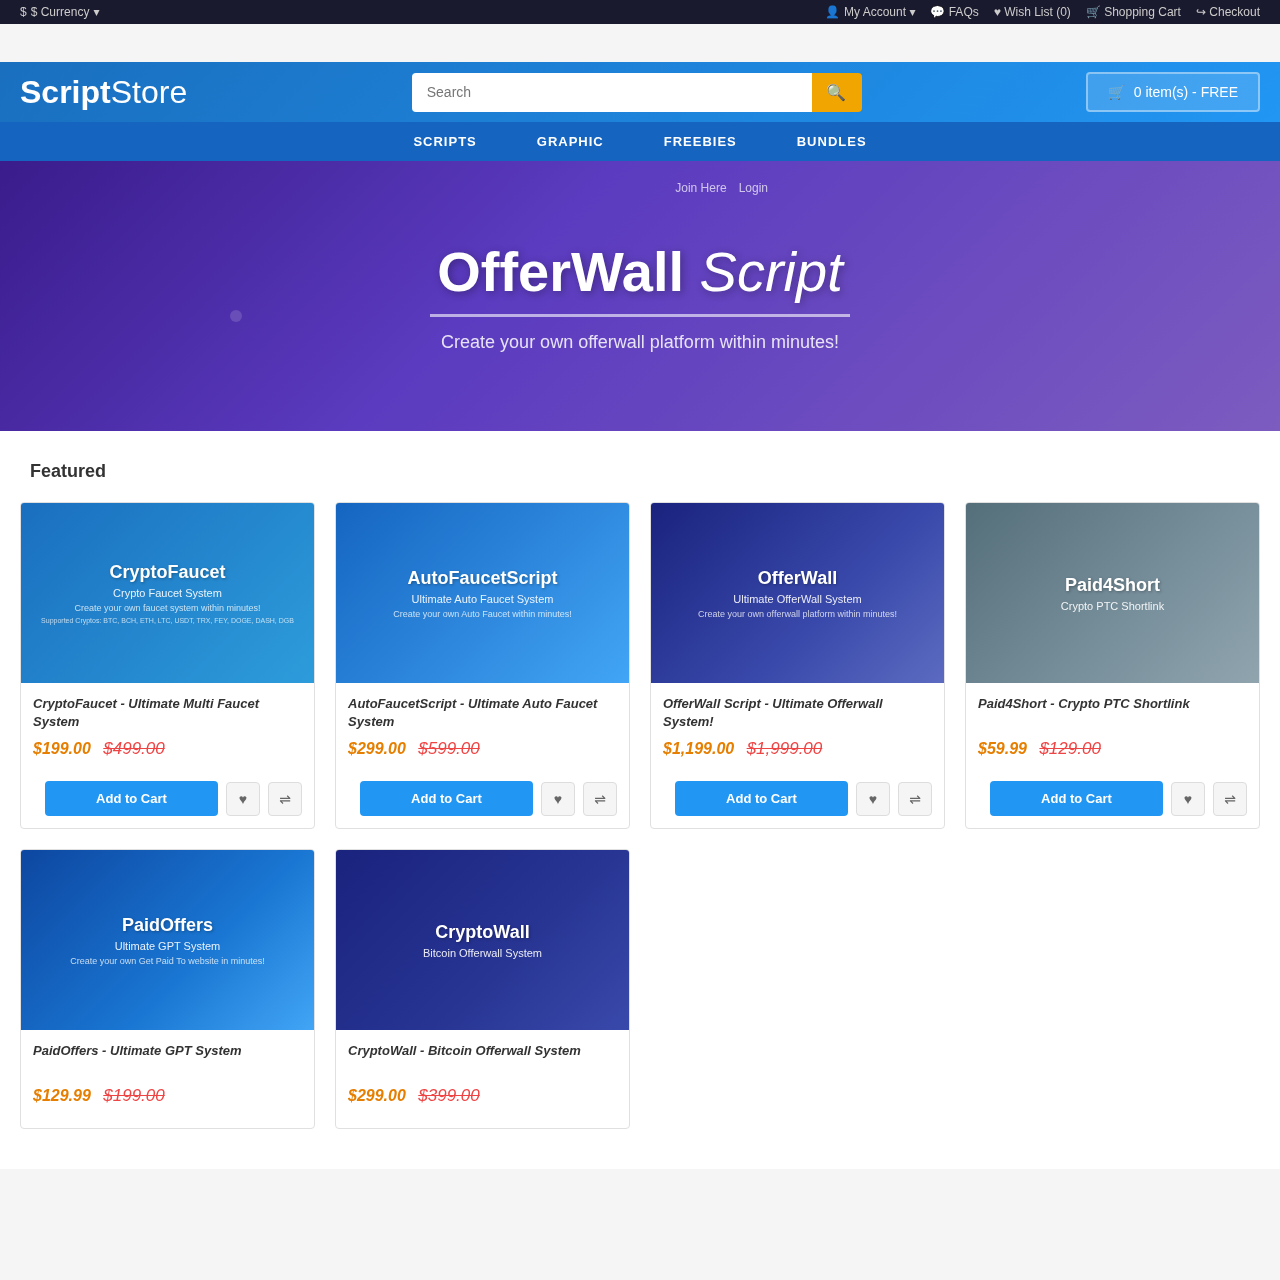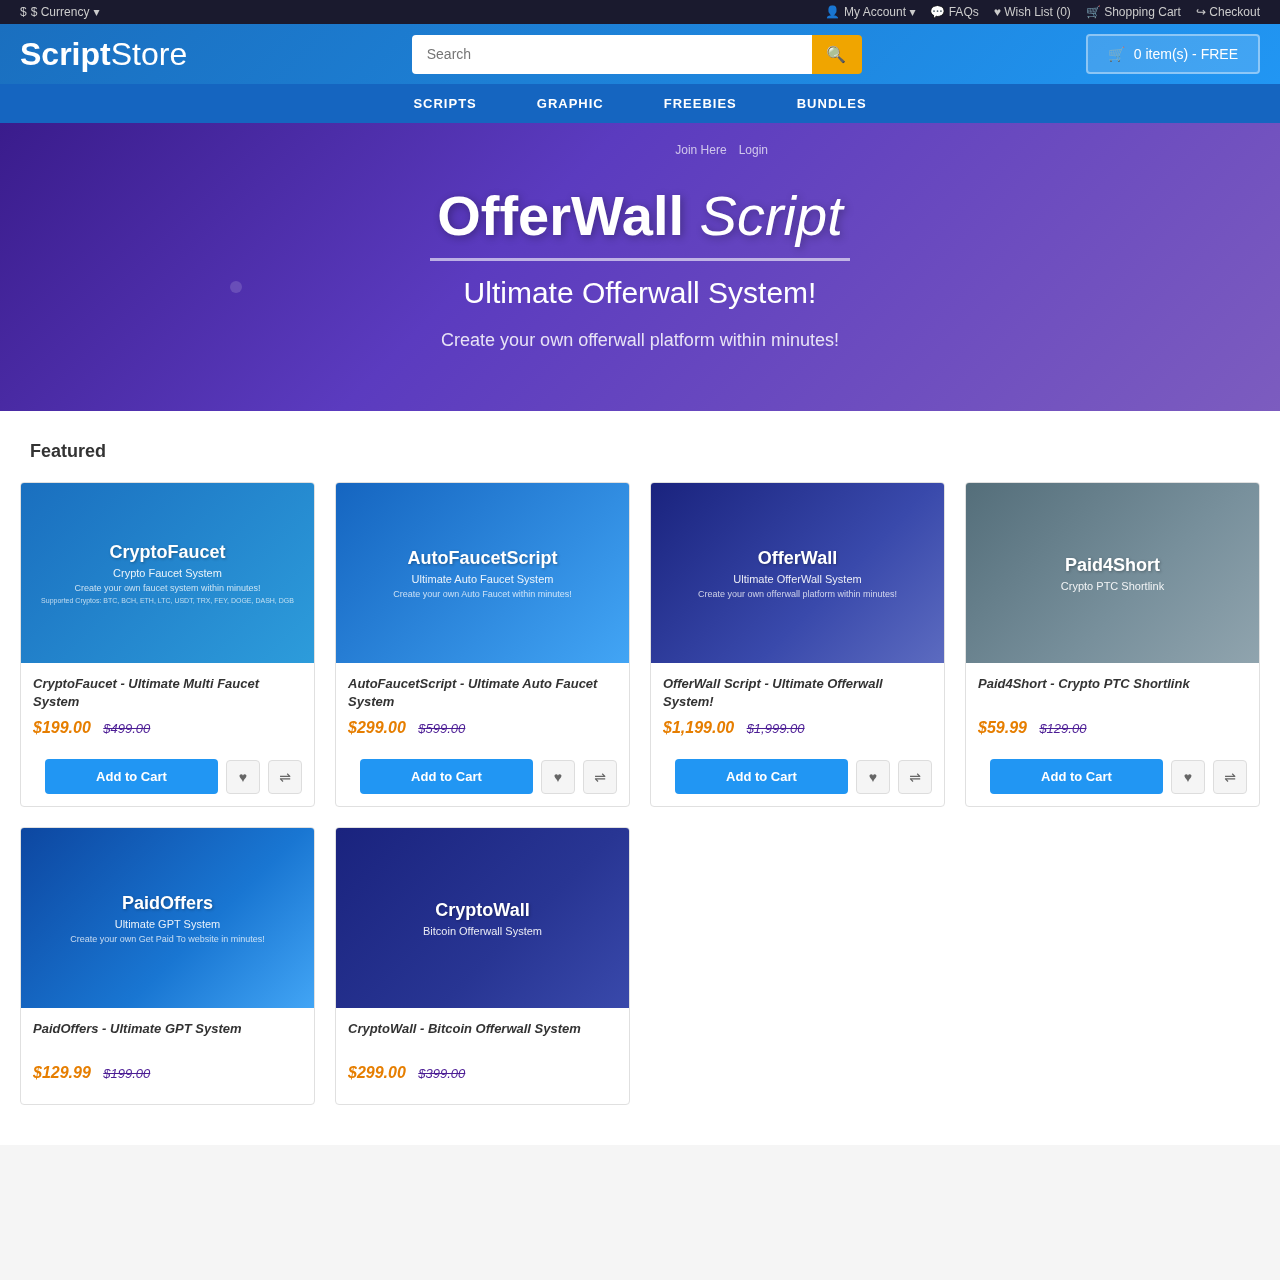--- a/index.html
+++ b/index.html
@@ -21,20 +21,21 @@
       background: none; border: none; color: #ccc; cursor: pointer; font-size: 12px; display: flex; align-items: center; gap: 4px;
     }
 
     
     .header {
       background: linear-gradient(135deg, #1a6fbf 0%, #2196f3 100%);
       padding: 10px 20px;
       display: flex;
       align-items: center;
       justify-content: space-between;
+      margin-top: 38px;
     }
     .logo {
       color: #fff;
       font-size: 32px;
       font-weight: bold;
       text-decoration: none;
     }
     .logo span { font-weight: 300; }
     .logo strong { font-weight: 900; }
 
@@ -198,22 +199,22 @@
     }
     .product-price {
       margin-bottom: 10px;
     }
     .price-current {
       font-size: 16px;
       font-weight: bold;
       color: #e67e00;
     }
     .price-old {
-      font-size: 13px;
-      color: #4c1d95;
+      font-size: 17px;
+      color: #ef4444;
       text-decoration: line-through;
       margin-left: 8px;
     }
 
     .product-actions {
       display: flex;
       align-items: center;
       gap: 8px;
       padding: 0 12px 12px;
     }
@@ -363,21 +364,20 @@
 <div class="hero">
   <div class="hero-login-links">
     <a href="#">Join Here</a>
     <a href="#">Login</a>
   </div>
   <div class="hero-dot" style="width:12px;height:12px;left:18%;top:55%;"></div>
   <h1>
     <span>OfferWall </span><em>Script</em>
   </h1>
   <div class="hero-underline"></div>
-  <h2>Ultimate Offerwall System!</h2>
   <p>Create your own offerwall platform within minutes!</p>
 </div>
 
 <div class="featured-section">
   <h2 class="featured-title">Featured</h2>
 
   <div class="products-grid">
 
     <div class="product-card">
       <div class="product-image theme-cryptofaucet">

